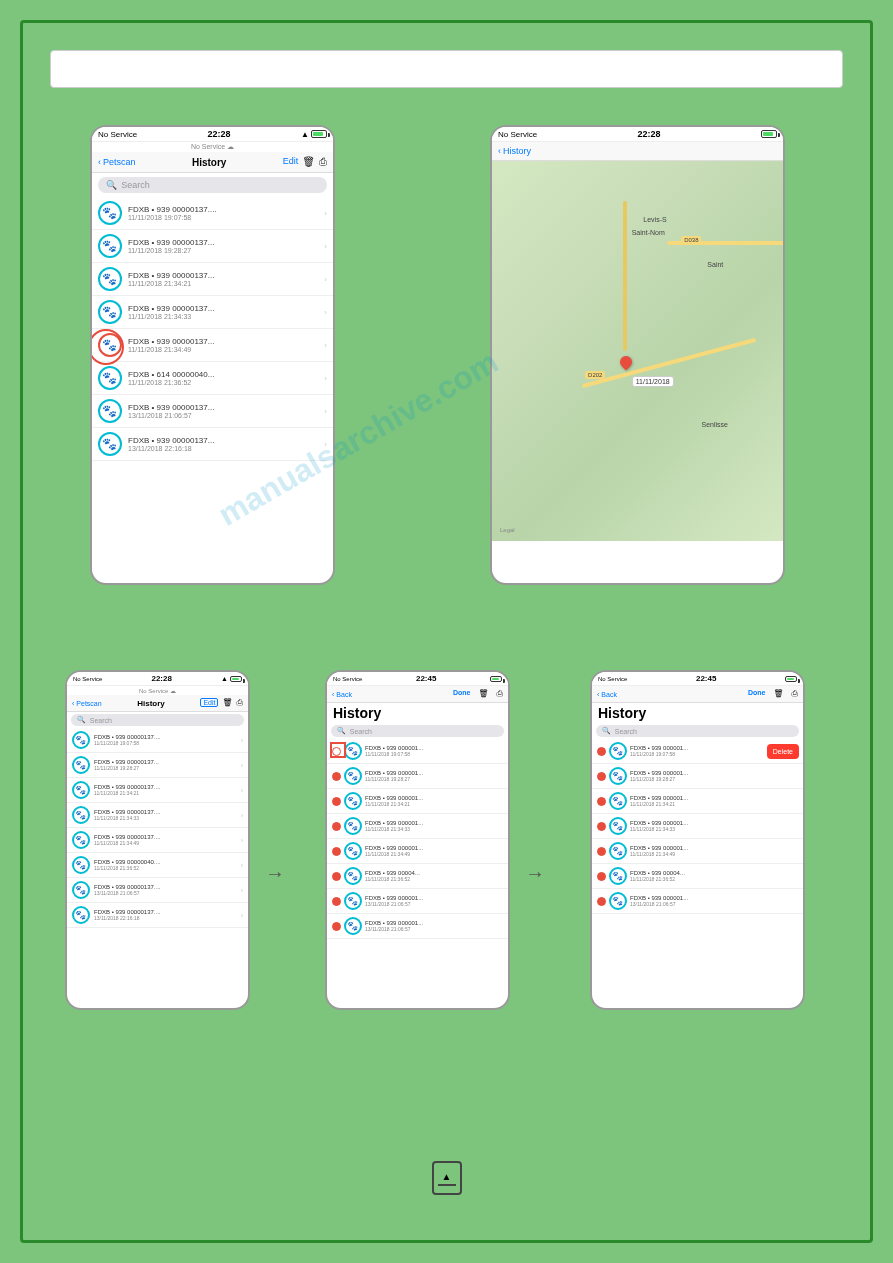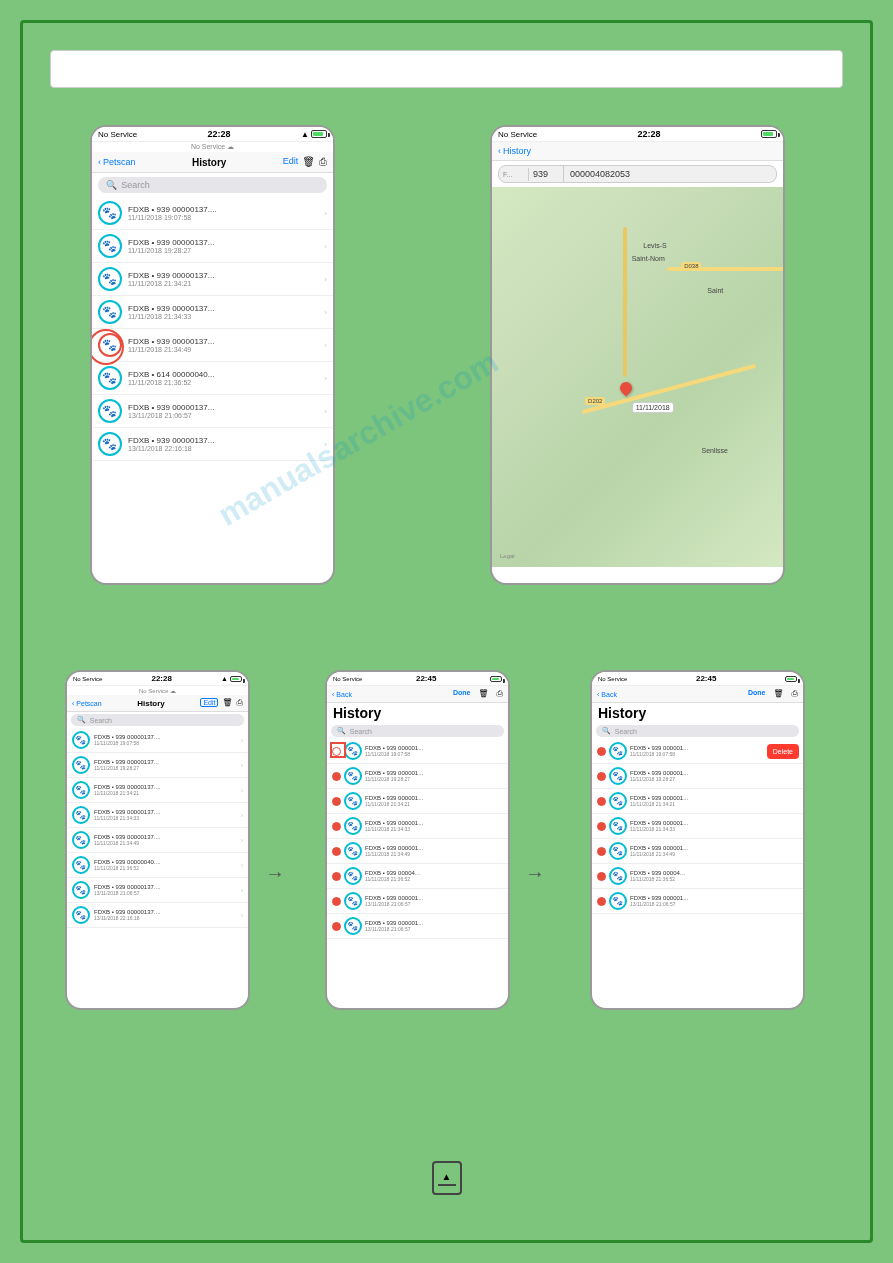--- a/index.html
+++ b/index.html
@@ -431,25 +431,20 @@
     </div>
   </div>
 
   <div class="nav-bar">
     <div class="nav-back">
       <span>‹</span>
       <span style="color:#007aff;">History</span>
     </div>
   </div>
 
-  <div class="id-bar">
-    <div class="id-field-type">F...</div>
-    <div class="id-field-num">939</div>
-    <div class="id-field-id">000004082053</div>
-  </div>
 
   <div class="map-container" style="height: 380px; position:relative;">
     <div class="map-fill"></div>
 
     <div class="road-h" style="top:80px; left:60%; width:120px;"></div>
     <div class="road-v" style="left:45%; top:40px; height:150px;"></div>
     <div class="road-h" style="top:200px; left:30%; width:180px; transform:rotate(-15deg);"></div>
 
     <div class="map-label" style="top:55px; left:52%;">Levis-S</div>
     <div class="map-label" style="top:68px; left:48%;">Saint-Nom</div>

